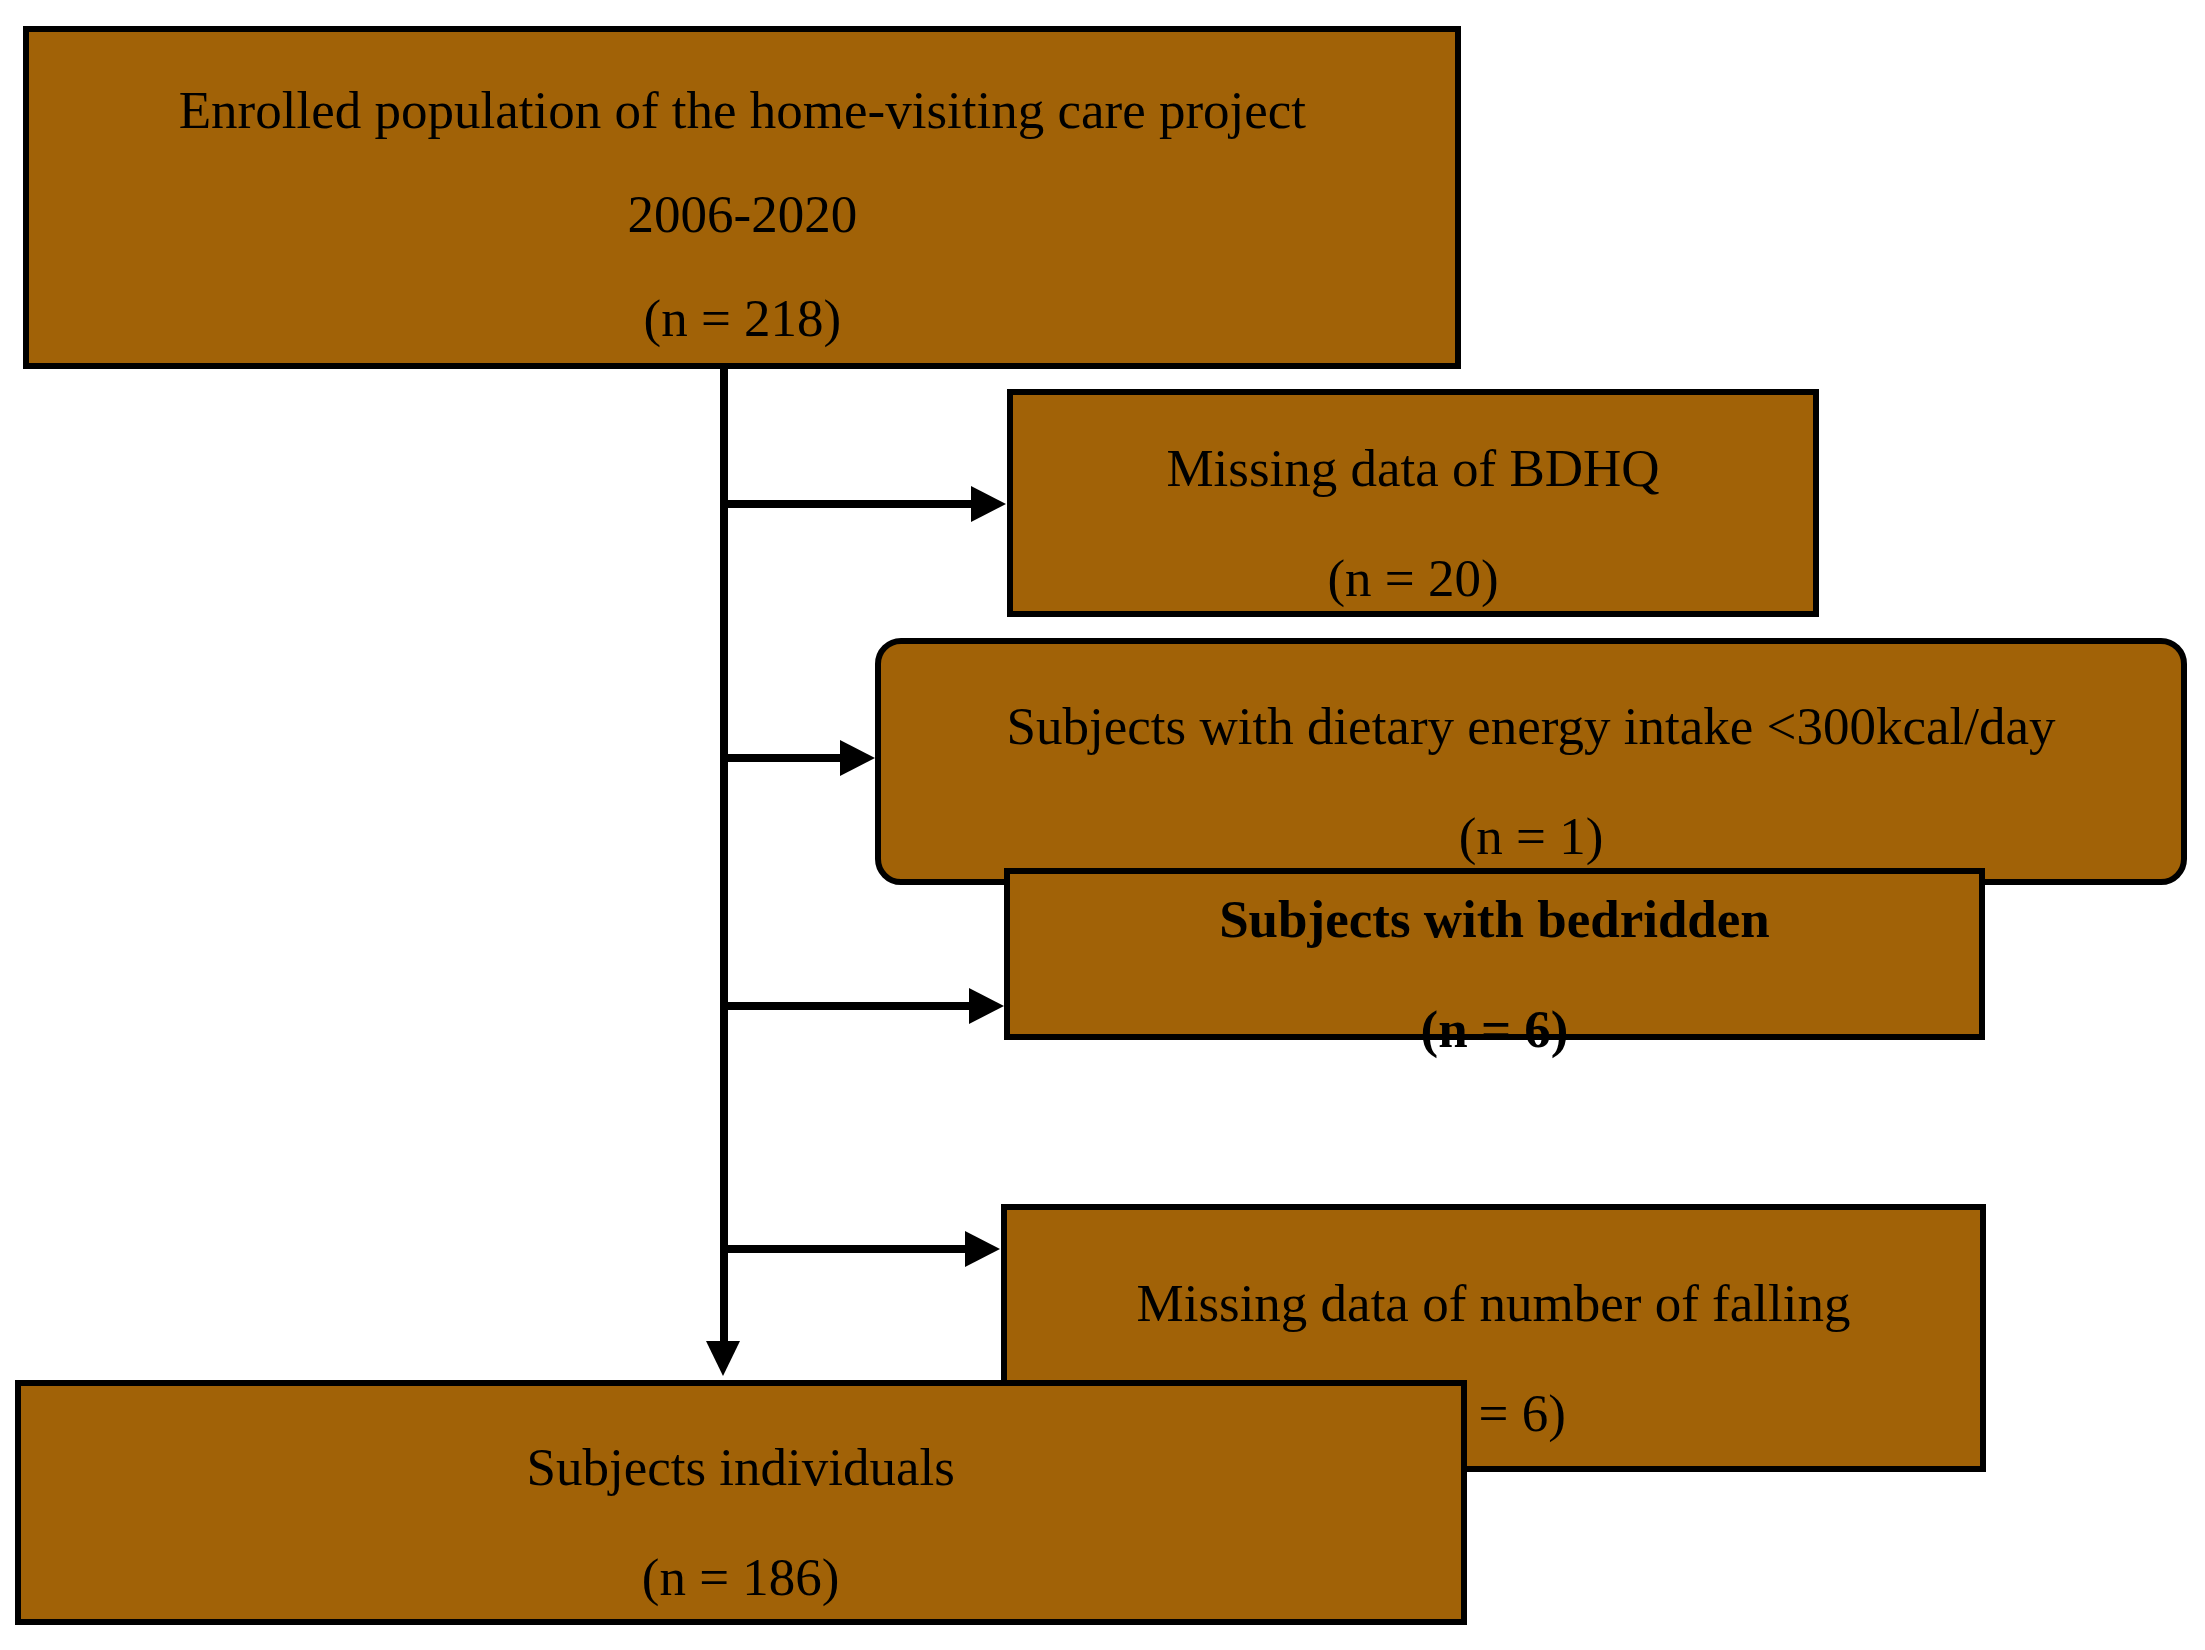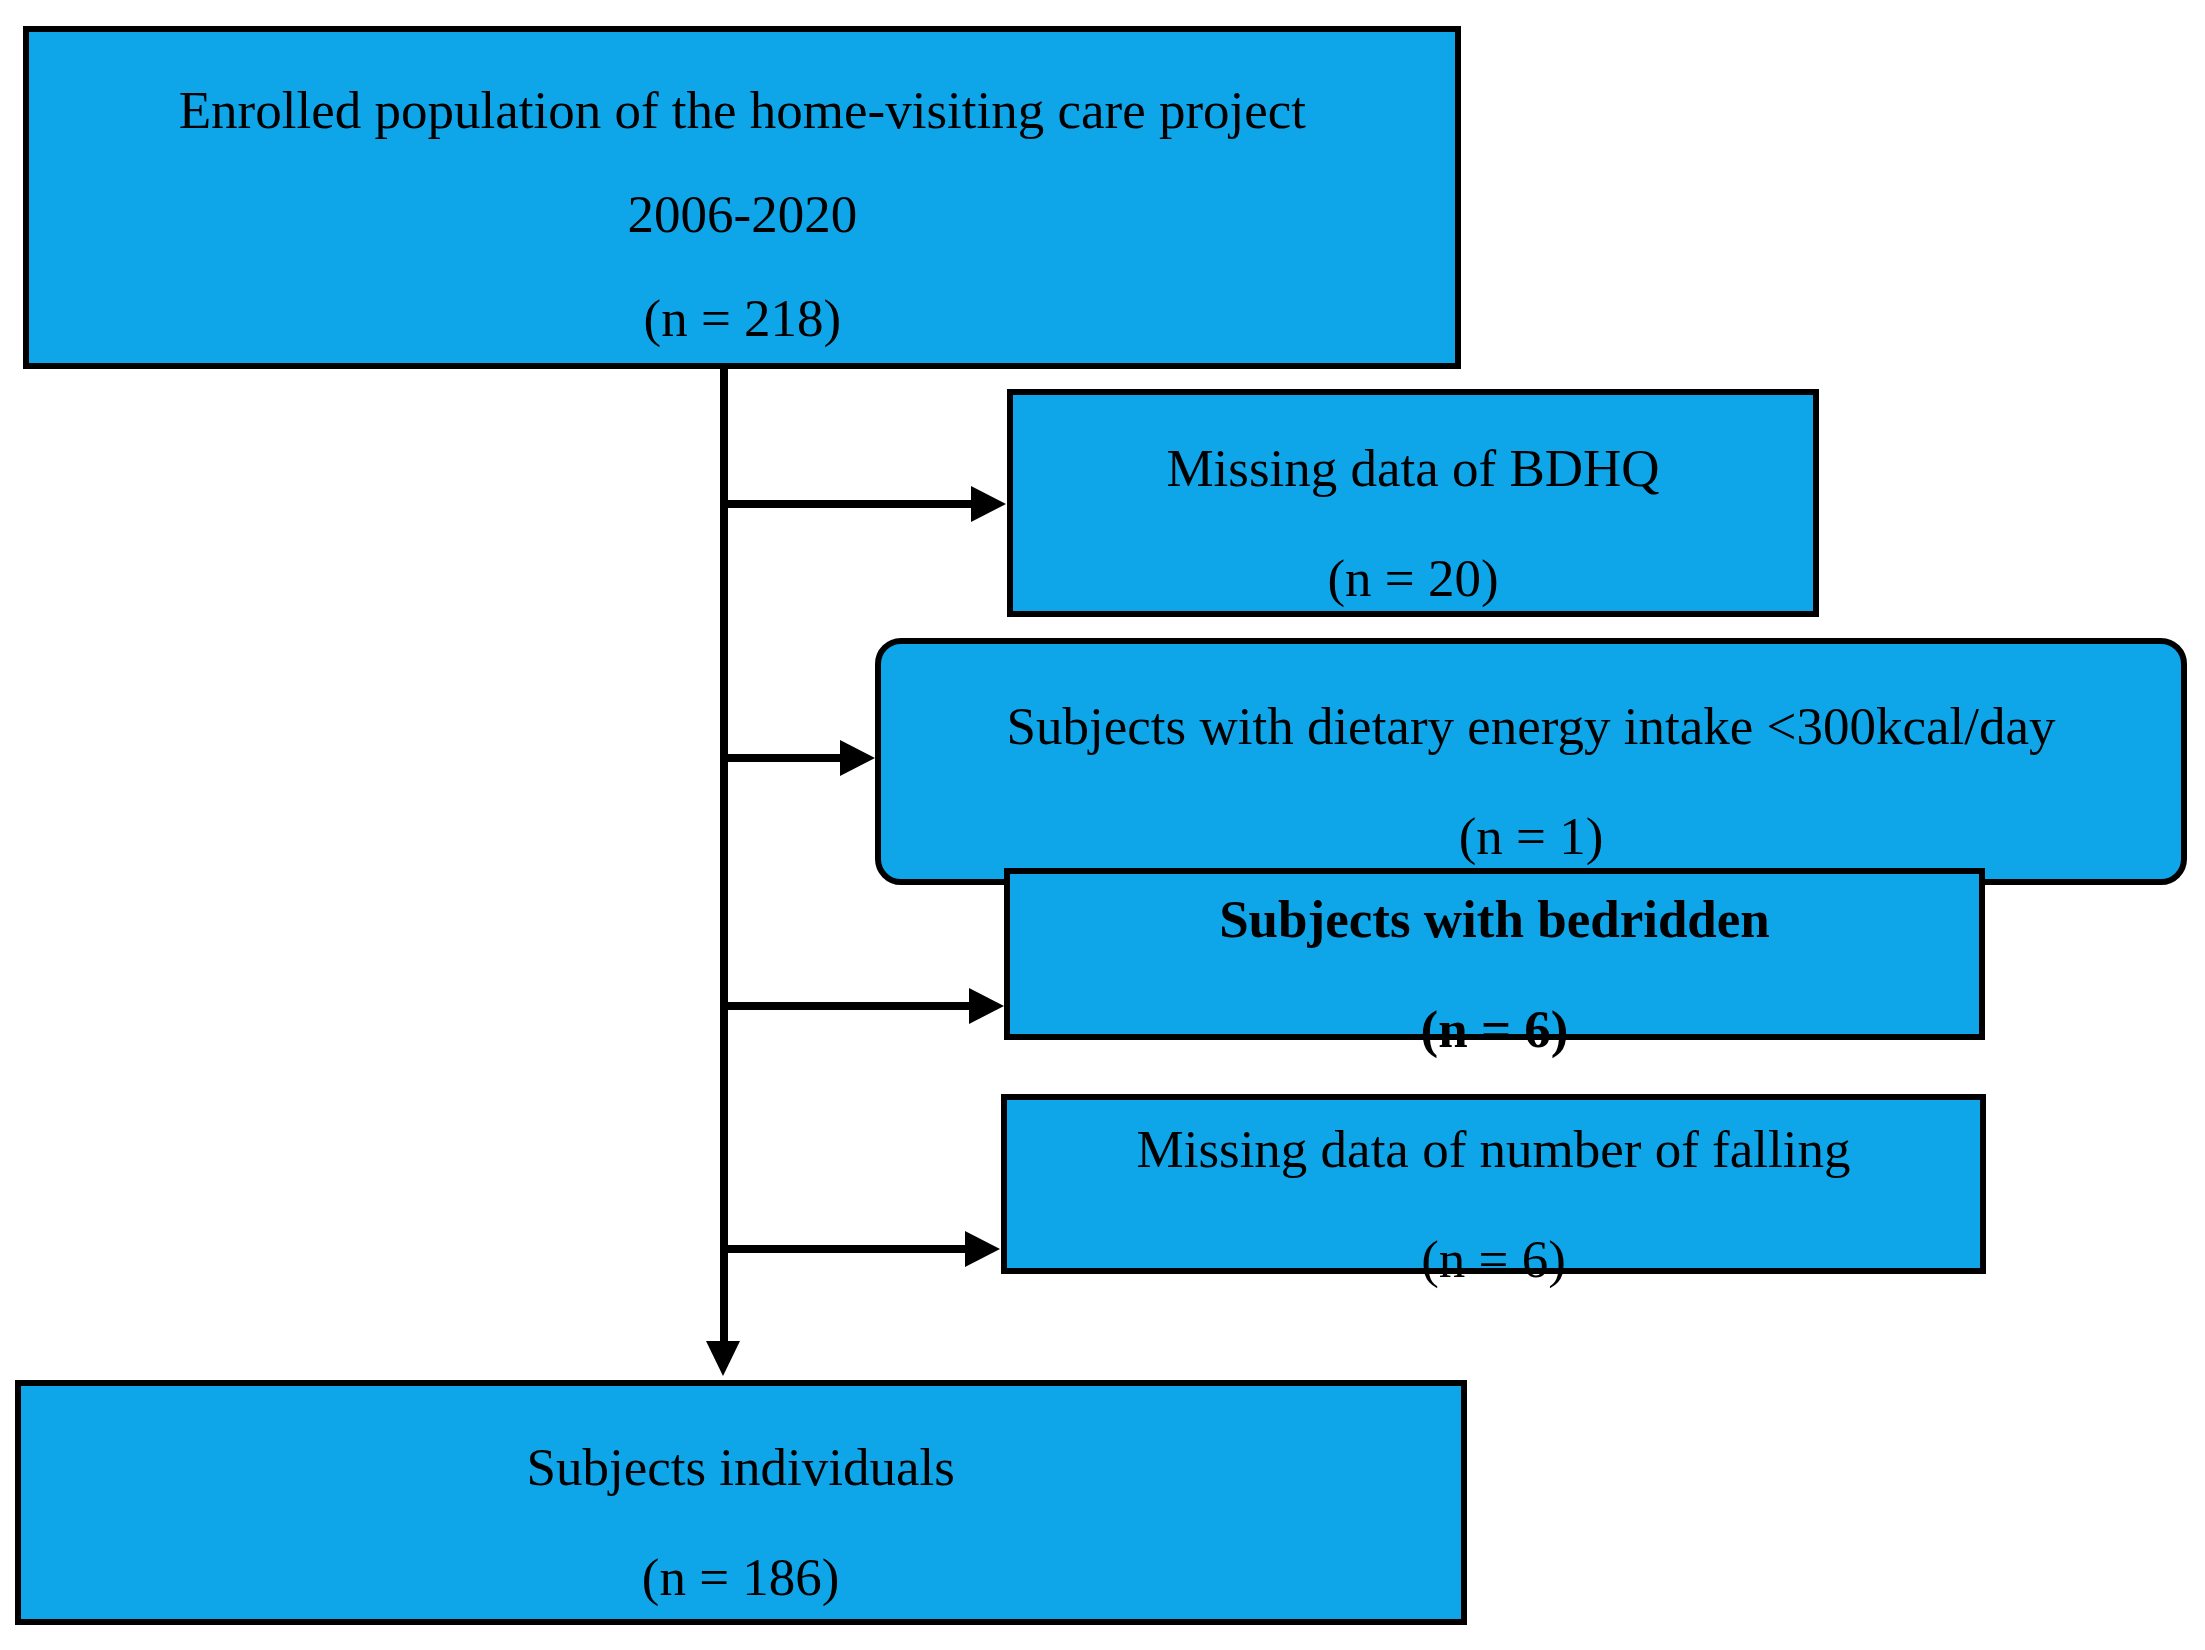--- a/index.html
+++ b/index.html
@@ -13,21 +13,21 @@
     height: 1651px;
     background: #ffffff;
     font-family: "Liberation Serif", "DejaVu Serif", serif;
     color: #000000;
     overflow: hidden;
   }
   .box {
     position: absolute;
     box-sizing: border-box;
     border: 6.7px solid #000000;
-    background: #0ea5e9;
+    background: #a16207;
     display: flex;
     flex-direction: column;
     justify-content: center;
     text-align: center;
     font-size: 53px;
   }
   .box-3lines { row-gap: 41px; padding-top: 33px; }
   .box-2lines { row-gap: 47px; padding-top: 40px; }
   .line {
     line-height: 63px;
@@ -51,21 +51,21 @@
     border-right: 17.4px solid transparent;
     border-top: 35px solid #000000;
   }
 
   
   .enrolled-box   { left: 23.4px;   top: 26px;   width: 1438px; height: 343px; }
   
   .excl-1 { left: 1007px; top: 389px;  width: 812px; height: 228px; }
   .excl-2 { left: 875px; top: 638px;  width: 1312px; height: 247px; border-radius: 26px; }
   .excl-3 { left: 1004px; top: 868px; width: 981px; height: 172px; font-weight: bold; }
-  .excl-4 { left: 1001px; top: 1094px; width: 985px; height: 180px; }
+  .excl-4 { left: 1001px; top: 1204px; width: 985px; height: 268px; }
   
   .analyzed-box   { left: 14.7px;   top: 1380px; width: 1452px; height: 245px; }
 
   
   .vmain   { left: 720px; top: 369px;  width: 8px;  height: 973px; }
   .vhead   { left: 706px; top: 1341px; }
 
   
   .hshaft-1 { left: 724px; top: 500px;  width: 249px; height: 8px; }
   .hhead-1  { left: 971px; top: 486px; }

